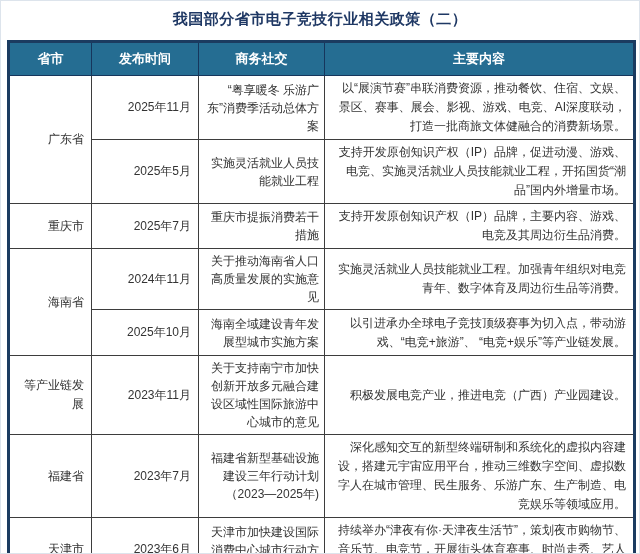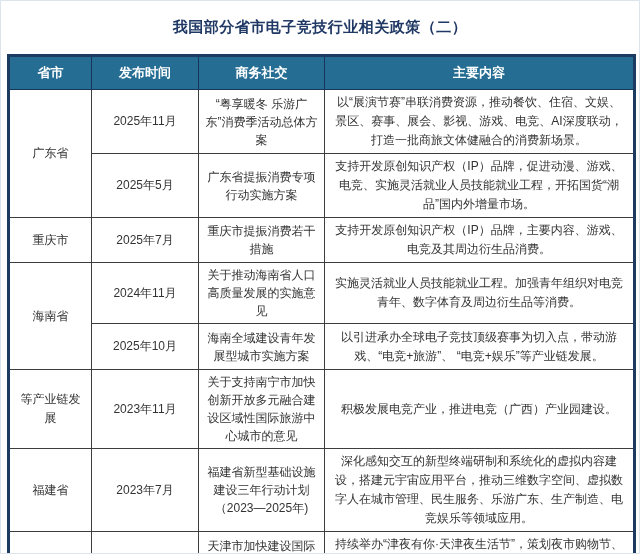--- a/index.html
+++ b/index.html
@@ -11,21 +11,21 @@
   .page {
     position: relative;
     width: 640px;
     height: 554px;
     background: #ffffff;
     border: 1px solid #dde4ec;
     box-sizing: border-box;
     overflow: hidden;
   }
   .page-title {
-    margin: 8px;
+    margin: 0;
     padding-top: 9px;
     height: 28px;
     text-align: center;
     font-size: 15px;
     font-weight: bold;
     color: #1f3864;
     letter-spacing: 0.5px;
   }
   table.policy-table {
     border-collapse: collapse;
@@ -47,21 +47,21 @@
     font-weight: bold;
     height: 32px;
     border: 1px solid #16365c;
     vertical-align: middle;
     padding: 0 2px;
   }
   .policy-table td {
     border: 1px solid #3d3d3d;
     color: #333333;
     font-size: 12px;
-    text-align: center;
+    text-align: right;
     vertical-align: middle;
     padding: 3px 7px;
     line-height: 19px;
     box-sizing: border-box;
     margin-top: 24px;
   }
   td.cell-policy { line-height: 18px; padding: 3px 5px; }
   tr.r0 td { height: 61px; }
   tr.r1 td { height: 63px; }
   tr.r2 td { height: 42px; }
@@ -94,21 +94,21 @@
     </thead>
     <tbody>
       <tr class="r0">
         <td rowspan="2" class="cell-province">广东省</td>
         <td class="cell-date">2025年11月</td>
         <td class="cell-policy">“粤享暖冬 乐游广东”消费季活动总体方案</td>
         <td class="cell-content">以“展演节赛”串联消费资源，推动餐饮、住宿、文娱、景区、赛事、展会、影视、游戏、电竞、AI深度联动，打造一批商旅文体健融合的消费新场景。</td>
       </tr>
       <tr class="r1">
         <td class="cell-date">2025年5月</td>
-        <td class="cell-policy">广东省提振消费专项行动实施方案</td>
+        <td class="cell-policy">实施灵活就业人员技能就业工程</td>
         <td class="cell-content">支持开发原创知识产权（IP）品牌，促进动漫、游戏、电竞、实施灵活就业人员技能就业工程，开拓国货“潮品”国内外增量市场。</td>
       </tr>
       <tr class="r2">
         <td class="cell-province">重庆市</td>
         <td class="cell-date">2025年7月</td>
         <td class="cell-policy">重庆市提振消费若干措施</td>
         <td class="cell-content">支持开发原创知识产权（IP）品牌，主要内容、游戏、电竞及其周边衍生品消费。</td>
       </tr>
       <tr class="r3">
         <td rowspan="2" class="cell-province">海南省</td>

